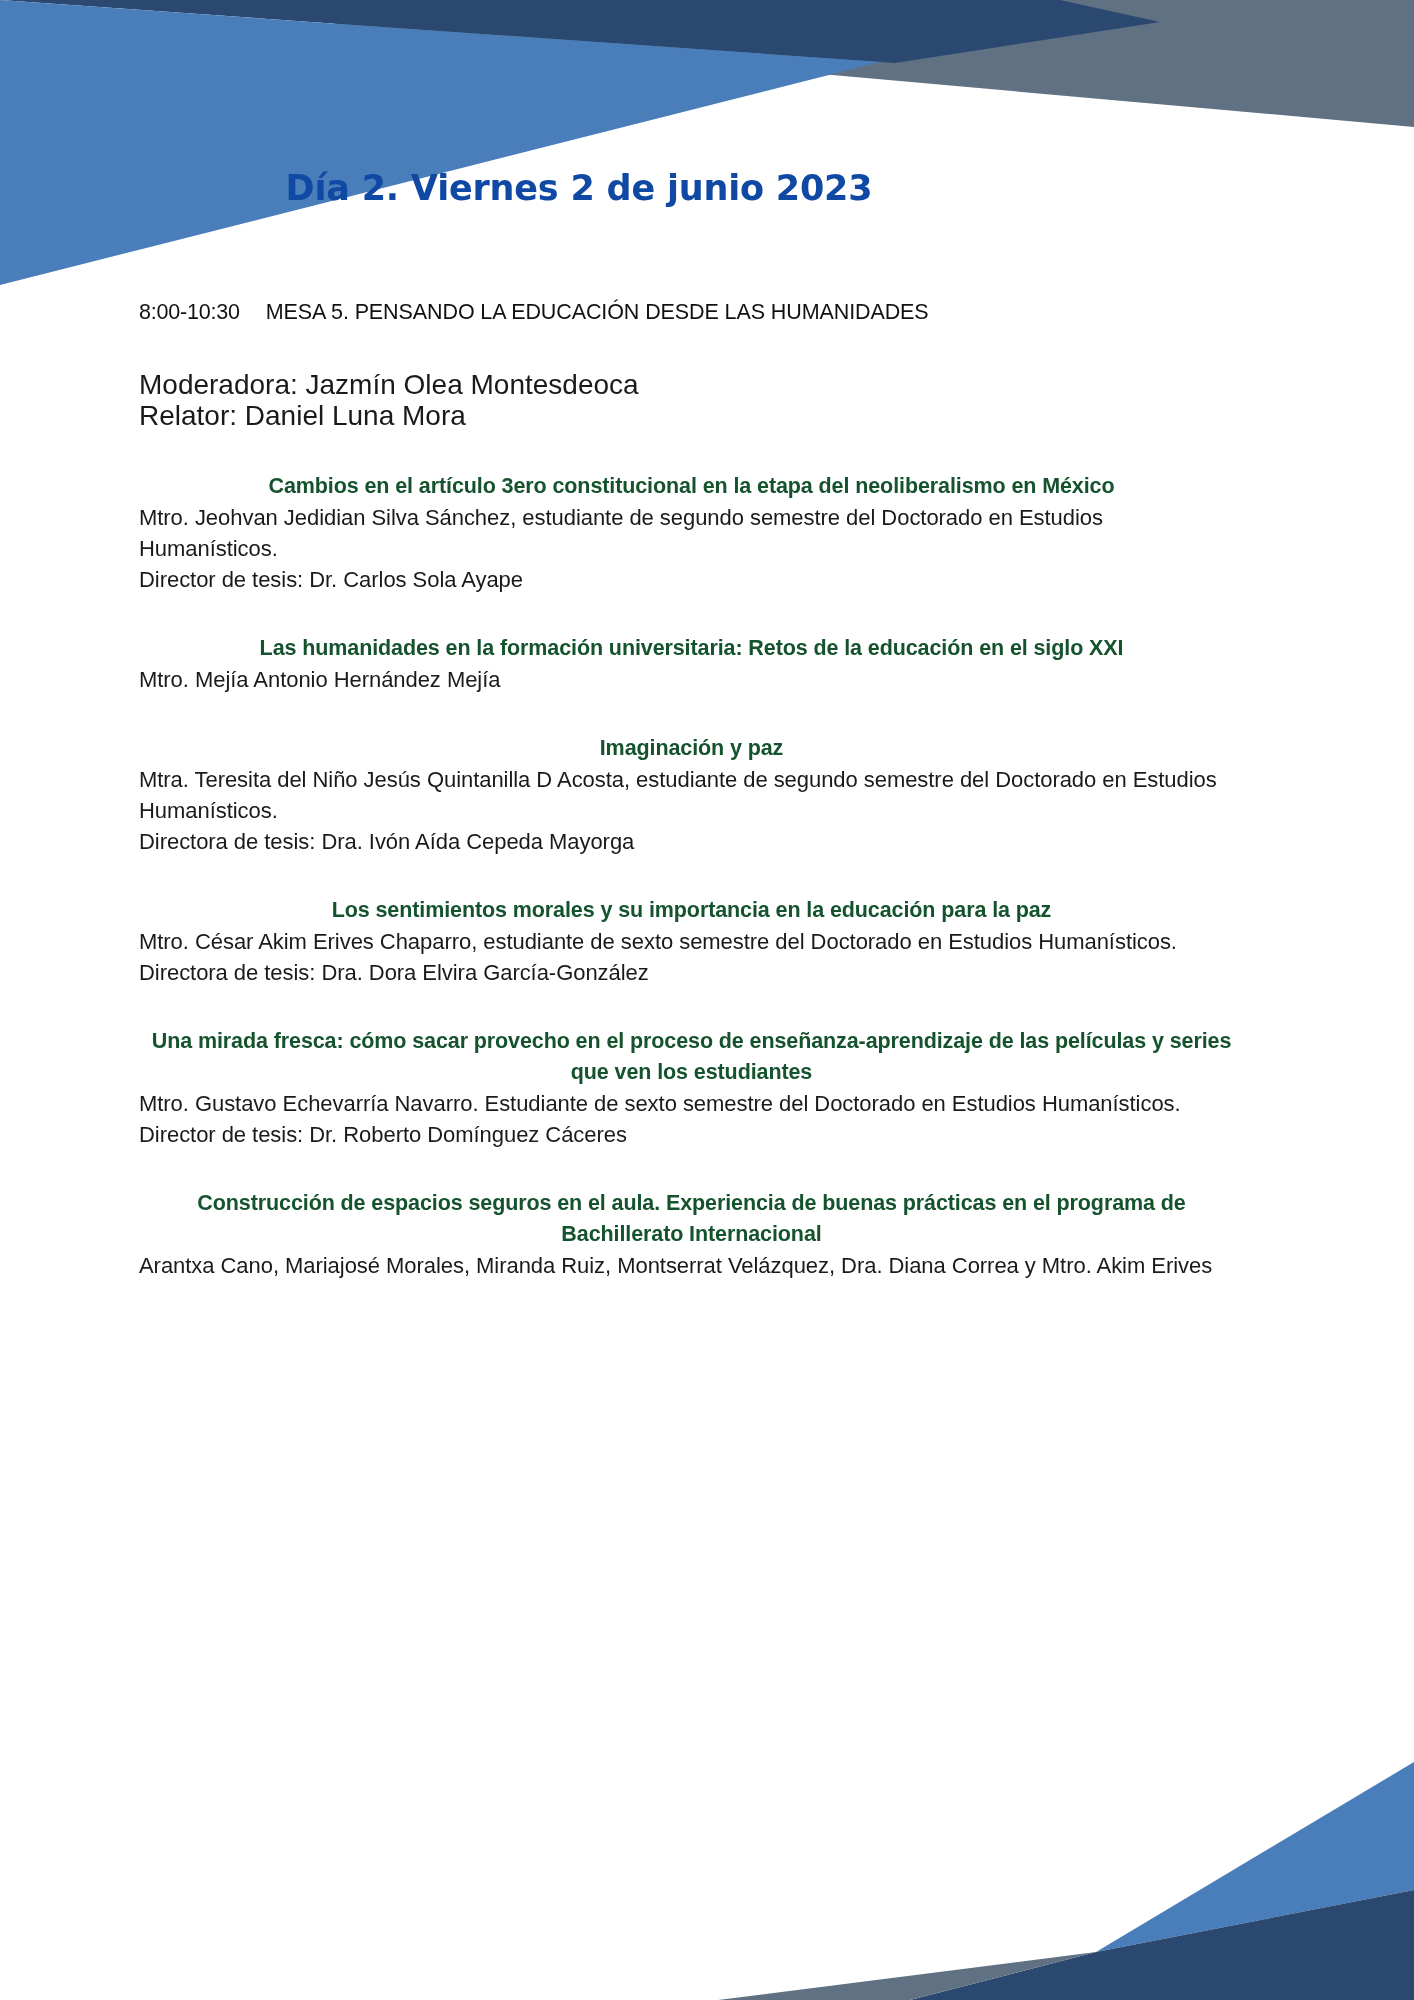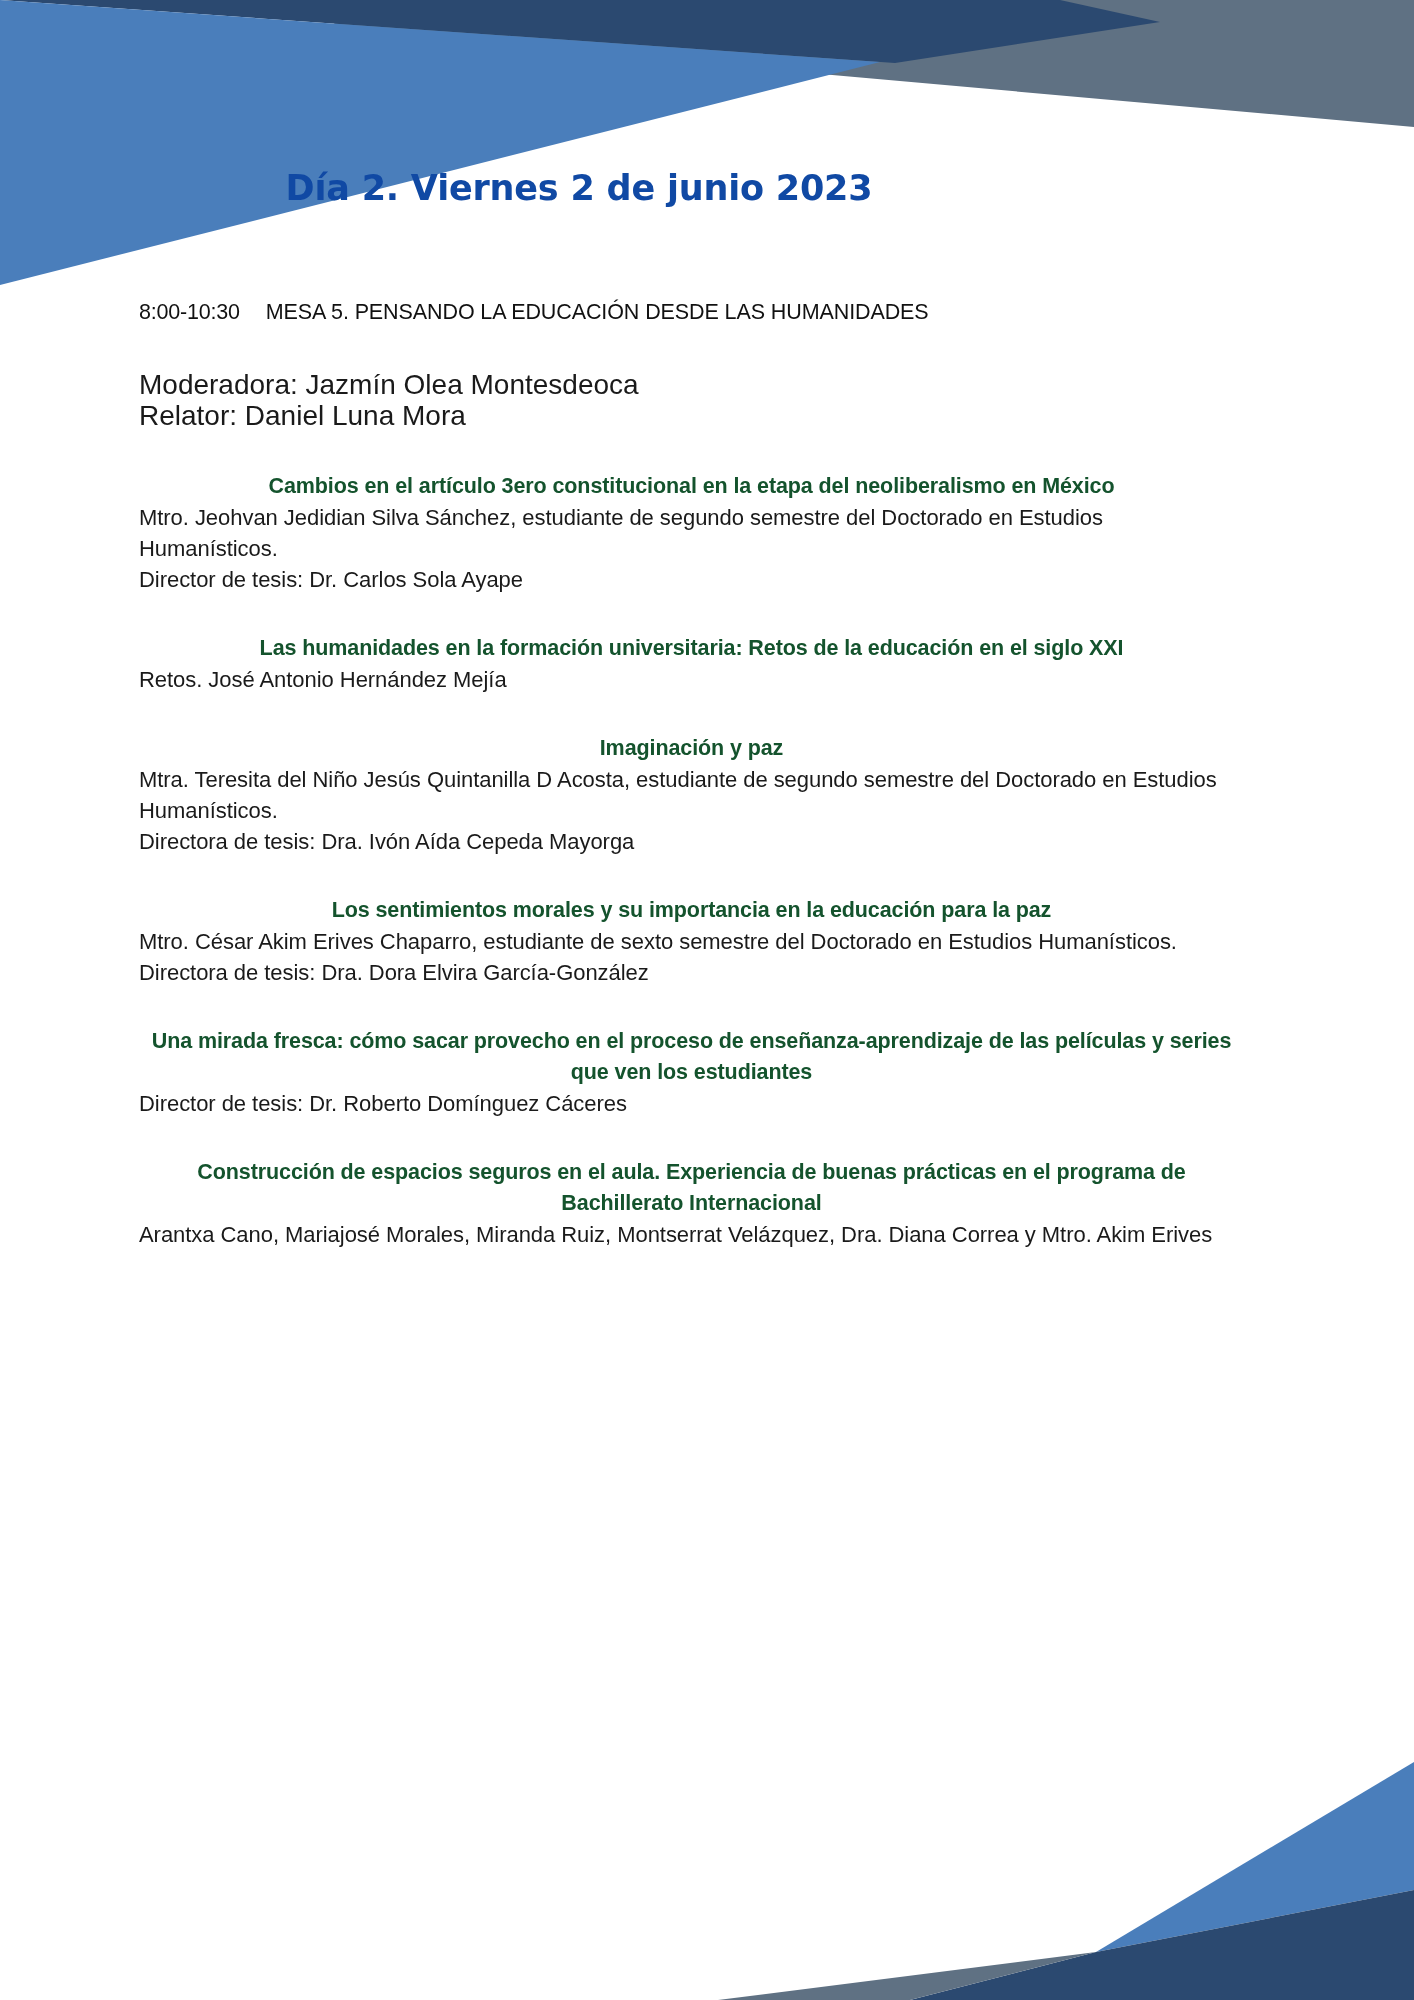--- a/index.html
+++ b/index.html
@@ -138,37 +138,38 @@
     </div>
 
     <div class="talk">
       <div class="talk-title">Cambios en el artículo 3ero constitucional en la etapa del neoliberalismo en México</div>
       <div class="talk-line">Mtro. Jeohvan Jedidian Silva Sánchez, estudiante de segundo semestre del Doctorado en Estudios Humanísticos.</div>
       <div class="talk-line">Director de tesis: Dr. Carlos Sola Ayape</div>
     </div>
 
     <div class="talk">
       <div class="talk-title">Las humanidades en la formación universitaria: Retos de la educación en el siglo XXI</div>
-      <div class="talk-line">Retos. José Antonio Hernández Mejía</div>
+      <div class="talk-line">Mtro. Mejía Antonio Hernández Mejía</div>
     </div>
 
     <div class="talk">
       <div class="talk-title">Imaginación y paz</div>
       <div class="talk-line">Mtra. Teresita del Niño Jesús Quintanilla D Acosta, estudiante de segundo semestre del Doctorado en Estudios Humanísticos.</div>
       <div class="talk-line">Directora de tesis: Dra. Ivón Aída Cepeda Mayorga</div>
     </div>
 
     <div class="talk">
       <div class="talk-title">Los sentimientos morales y su importancia en la educación para la paz</div>
       <div class="talk-line">Mtro. César Akim Erives Chaparro, estudiante de sexto semestre del Doctorado en Estudios Humanísticos.</div>
       <div class="talk-line">Directora de tesis: Dra. Dora Elvira García-González</div>
     </div>
 
     <div class="talk">
       <div class="talk-title">Una mirada fresca: cómo sacar provecho en el proceso de enseñanza-aprendizaje de las películas y series que ven los estudiantes</div>
+      <div class="talk-line">Mtro. Gustavo Echevarría Navarro. Estudiante de sexto semestre del Doctorado en Estudios Humanísticos.</div>
       <div class="talk-line">Director de tesis: Dr. Roberto Domínguez Cáceres</div>
     </div>
 
     <div class="talk">
       <div class="talk-title">Construcción de espacios seguros en el aula. Experiencia de buenas prácticas en el programa de Bachillerato Internacional</div>
       <div class="talk-line">Arantxa Cano, Mariajosé Morales, Miranda Ruiz, Montserrat Velázquez, Dra. Diana Correa y Mtro. Akim Erives</div>
     </div>
 
   </div>
 </div>

